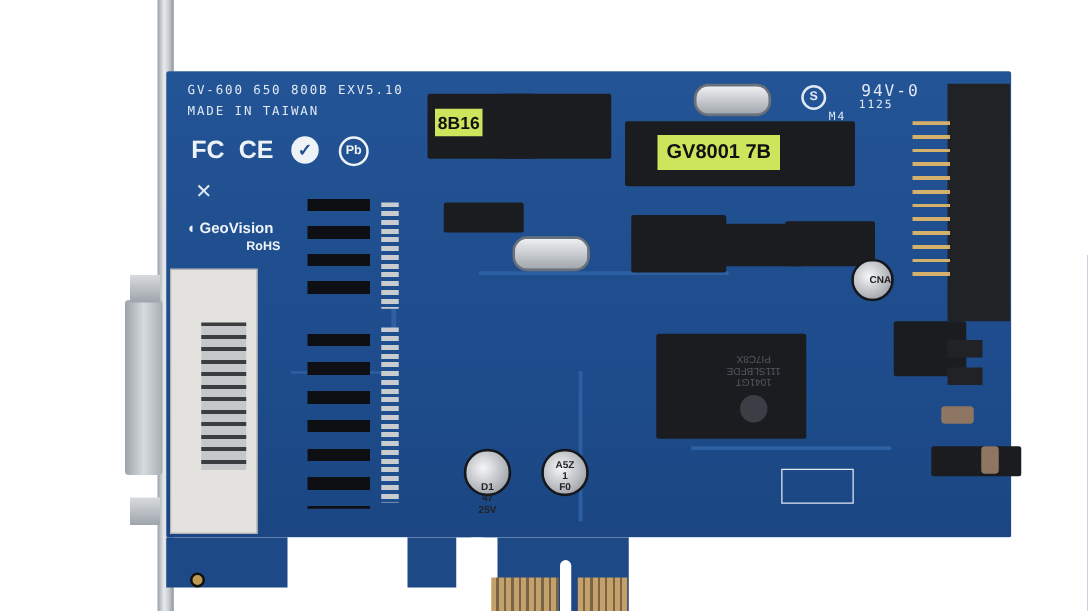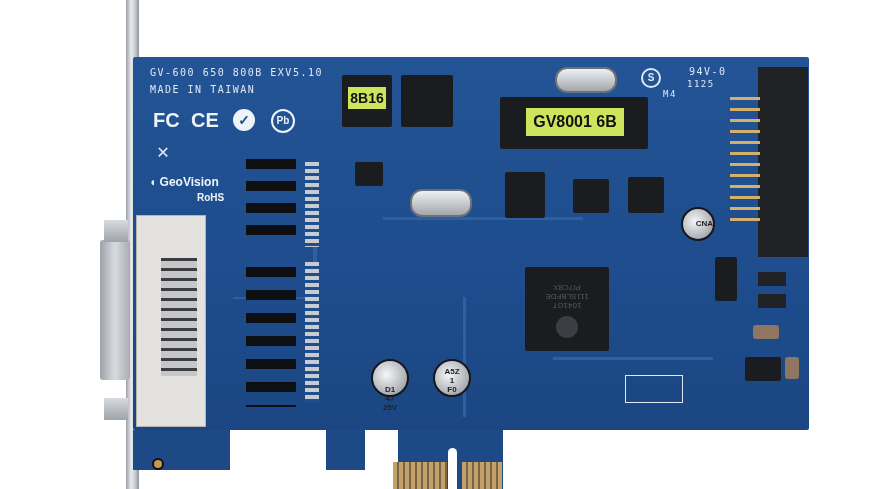--- a/index.html
+++ b/index.html
@@ -2,21 +2,21 @@
 <html><head>
 <meta charset="utf-8">
 <style>
   html,body{margin:0;padding:0;background:#ffffff;}
   body{width:870px;height:489px;position:relative;overflow:hidden;font-family:"DejaVu Sans Mono",monospace;}
   .abs{position:absolute;}
   .board{position:absolute;left:133px;top:57px;width:676px;height:373px;background:#1f4e8f;
     background-image:linear-gradient(180deg,#235495 0%,#1e4c8c 60%,#1b4683 100%);border-radius:2px;}
   .bracket{position:absolute;left:126px;top:0;width:13px;height:489px;background:linear-gradient(90deg,#9aa1a9,#e8ebee 40%,#c9cdd2 70%,#8d939a);}
   .silk{color:#dfe8f3;font-size:10px;letter-spacing:1.5px;}
-  .chip{background:#1b1c20;border-radius:2px;}
+  .chip{background:#1b1c20;border-radius:2px;padding-left:36px;}
   .label-yellow{background:#cde55c;color:#111;font-weight:bold;text-align:center;font-family:"Liberation Sans",sans-serif;}
   .cap-electro{border-radius:50%;background:radial-gradient(circle at 40% 40%,#f5f6f7,#a9adb2 70%,#70757b);border:2px solid #15171a;}
   .crystal{border-radius:12px;background:linear-gradient(180deg,#eef0f2,#a2a7ad);border:2px solid #6b7178;}
   .trace{position:absolute;background:#2d5fa3;}
   .header-blk{background:#202226;}
 </style>
 </head>
 <body>
 
 <div class="bracket"></div>
@@ -34,32 +34,32 @@
 
   <div class="abs" style="left:20px;top:52px;color:#eef3f8;font:bold 20px 'Liberation Sans',sans-serif;">FC</div>
   <div class="abs" style="left:58px;top:52px;color:#eef3f8;font:bold 20px 'Liberation Sans',sans-serif;">CE</div>
   <div class="abs" style="left:100px;top:52px;width:22px;height:22px;border-radius:50%;background:#eef3f8;color:#1f4e8f;font:bold 14px 'Liberation Sans',sans-serif;text-align:center;line-height:22px;">✓</div>
   <div class="abs" style="left:138px;top:52px;width:20px;height:20px;border-radius:50%;border:2px solid #eef3f8;color:#eef3f8;font:bold 10px 'Liberation Sans',sans-serif;text-align:center;line-height:20px;">Pb</div>
   <div class="abs" style="left:24px;top:82px;color:#dfe8f3;font-size:20px;">✕</div>
   <div class="abs" style="left:64px;top:103px;color:#eef3f8;font:bold 10px 'Liberation Sans',sans-serif;margin-top:32px;">RoHS</div>
   <div class="abs" style="left:16px;top:118px;color:#eef3f8;font:bold 12px 'Liberation Sans',sans-serif;">◖ <span>GeoVision</span></div>
 
   <div class="abs" style="left:508px;top:11px;width:16px;height:16px;border:2px solid #dfe8f3;border-radius:50%;color:#dfe8f3;font:bold 10px 'Liberation Sans',sans-serif;text-align:center;line-height:16px;">S</div>
-  <div class="abs silk" style="left:556px;top:9px;font-size:10px;">94V-0</div>
+  <div class="abs silk" style="left:556px;top:9px;font-size:13px;">94V-0</div>
   <div class="abs silk" style="left:530px;top:22px;font-size:9px;margin-top:10px;">M4</div>
   <div class="abs silk" style="left:554px;top:22px;font-size:9px;">1125</div>
 
   <div class="abs chip" style="left:209px;top:18px;width:50px;height:52px;">
     <div class="abs label-yellow" style="left:6px;top:12px;width:38px;height:22px;font-size:14px;line-height:22px;">8B16</div>
   </div>
 
   <div class="abs chip" style="left:268px;top:18px;width:52px;height:52px;"></div>
 
   <div class="abs chip" style="left:367px;top:40px;width:148px;height:52px;">
-    <div class="abs label-yellow" style="left:26px;top:11px;width:98px;height:28px;font-size:16px;line-height:28px;">GV8001 6B</div>
+    <div class="abs label-yellow" style="left:26px;top:11px;width:98px;height:28px;font-size:16px;line-height:28px;">GV8001 7B</div>
   </div>
 
   <div class="abs crystal" style="left:422px;top:10px;width:58px;height:22px;"></div>
 
   <div class="abs crystal" style="left:277px;top:132px;width:58px;height:24px;"></div>
 
   <div class="abs chip" style="left:372px;top:115px;width:40px;height:46px;"></div>
   <div class="abs chip" style="left:440px;top:122px;width:36px;height:34px;"></div>
   <div class="abs chip" style="left:495px;top:120px;width:36px;height:36px;"></div>
 

